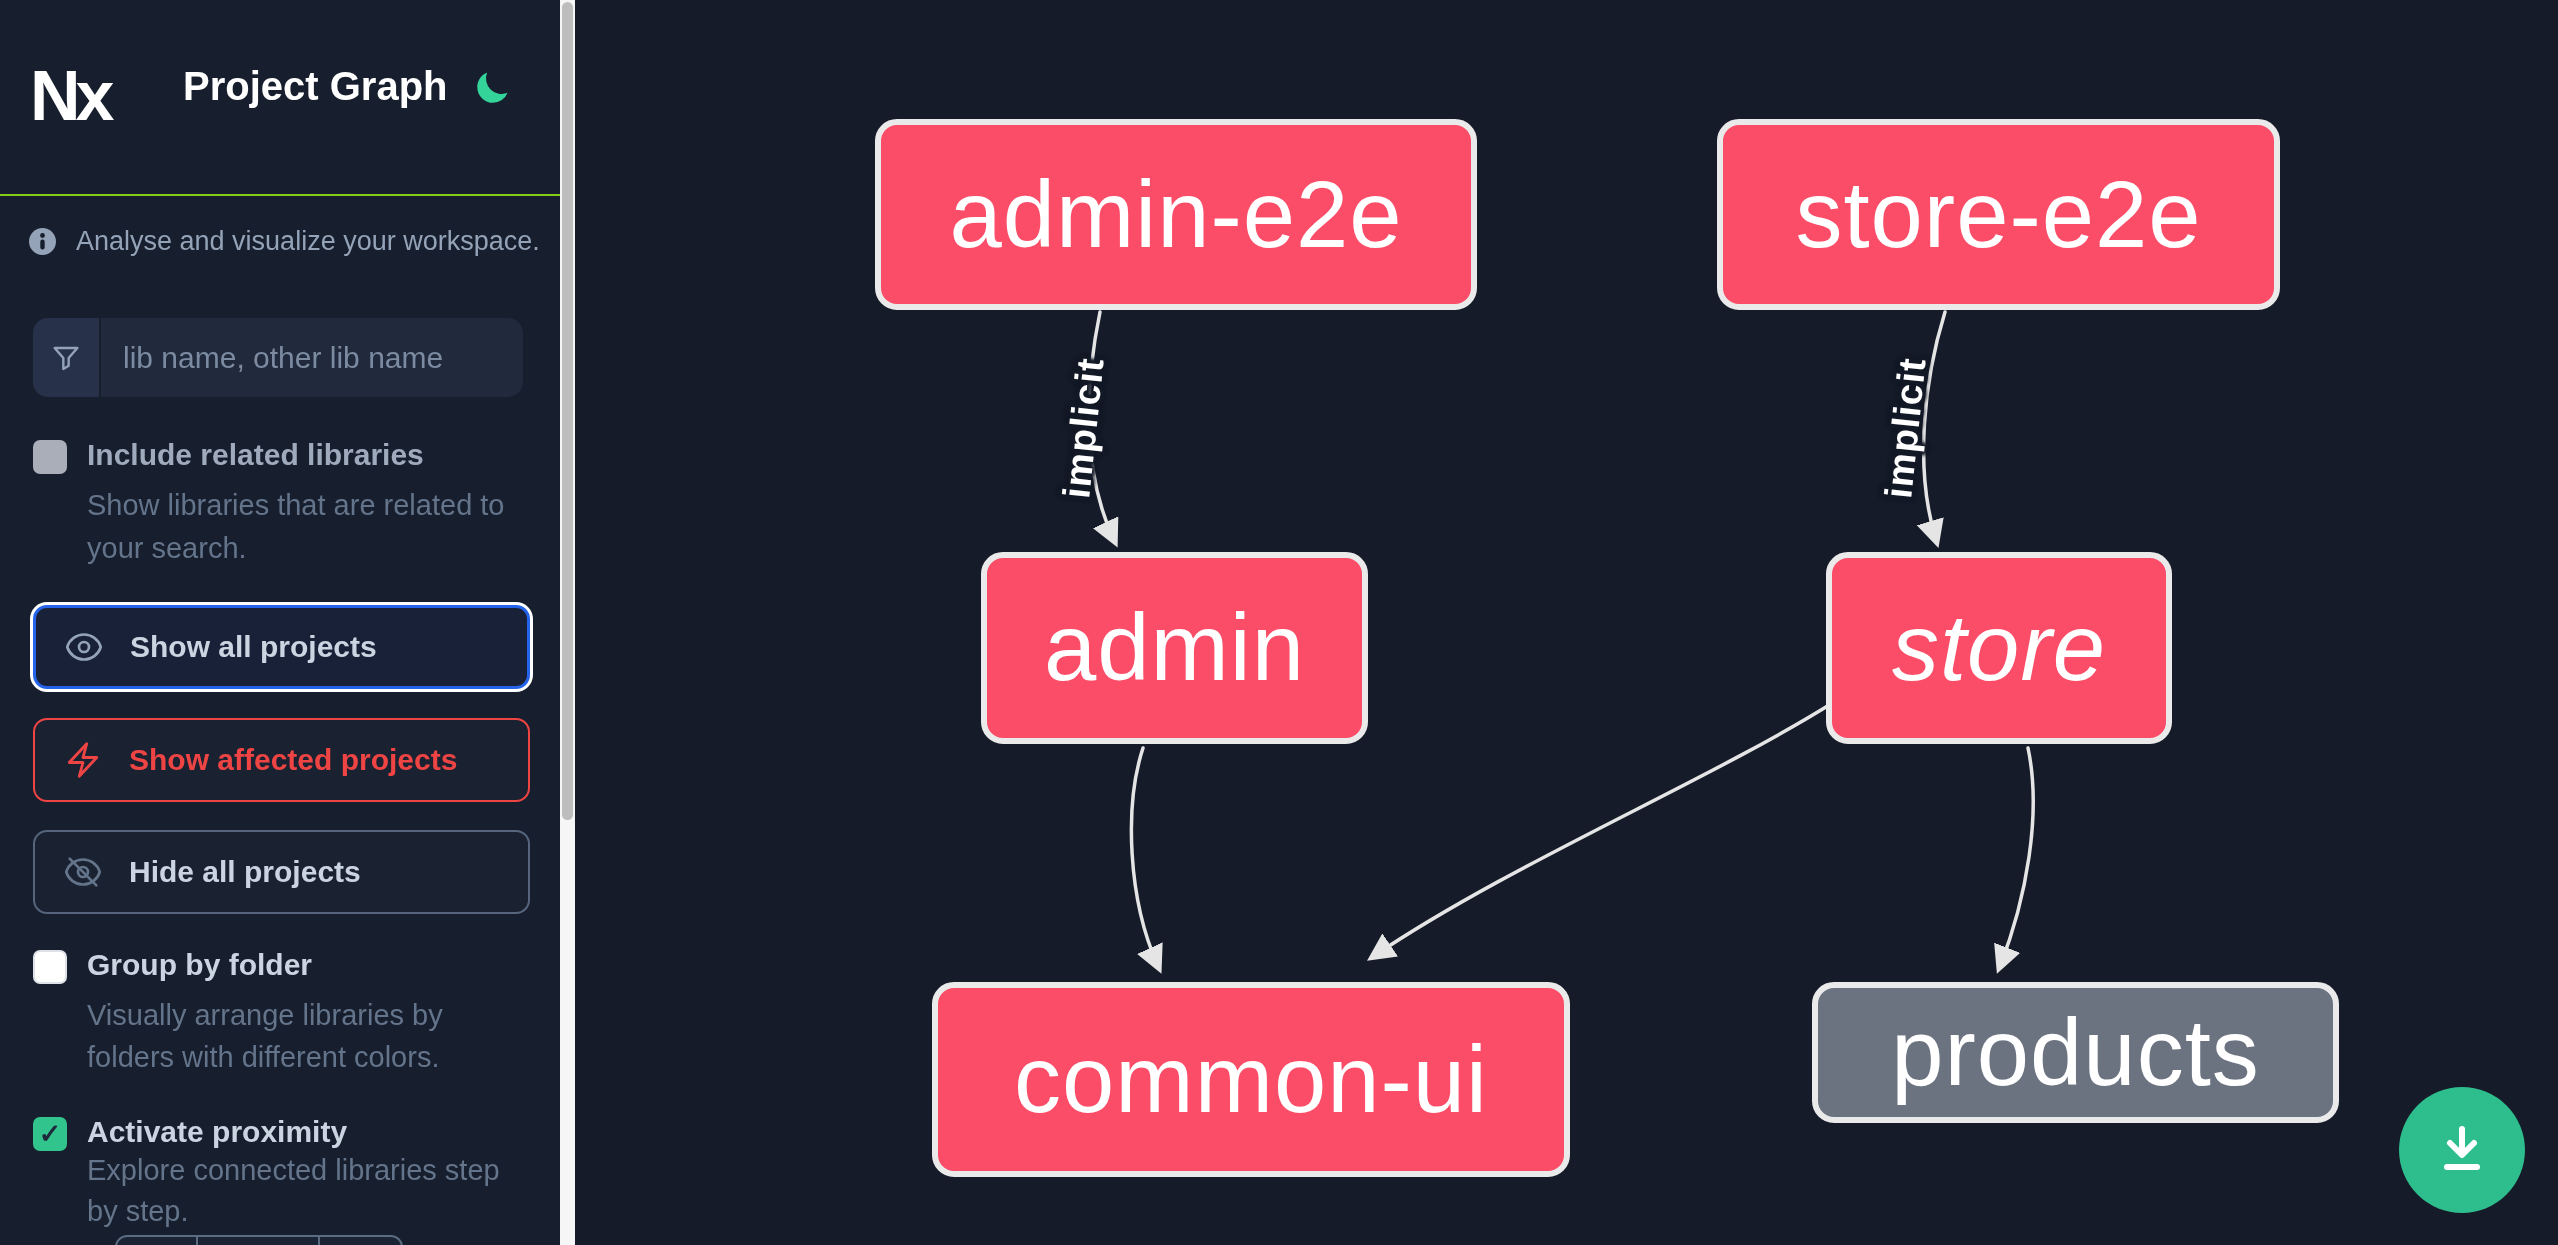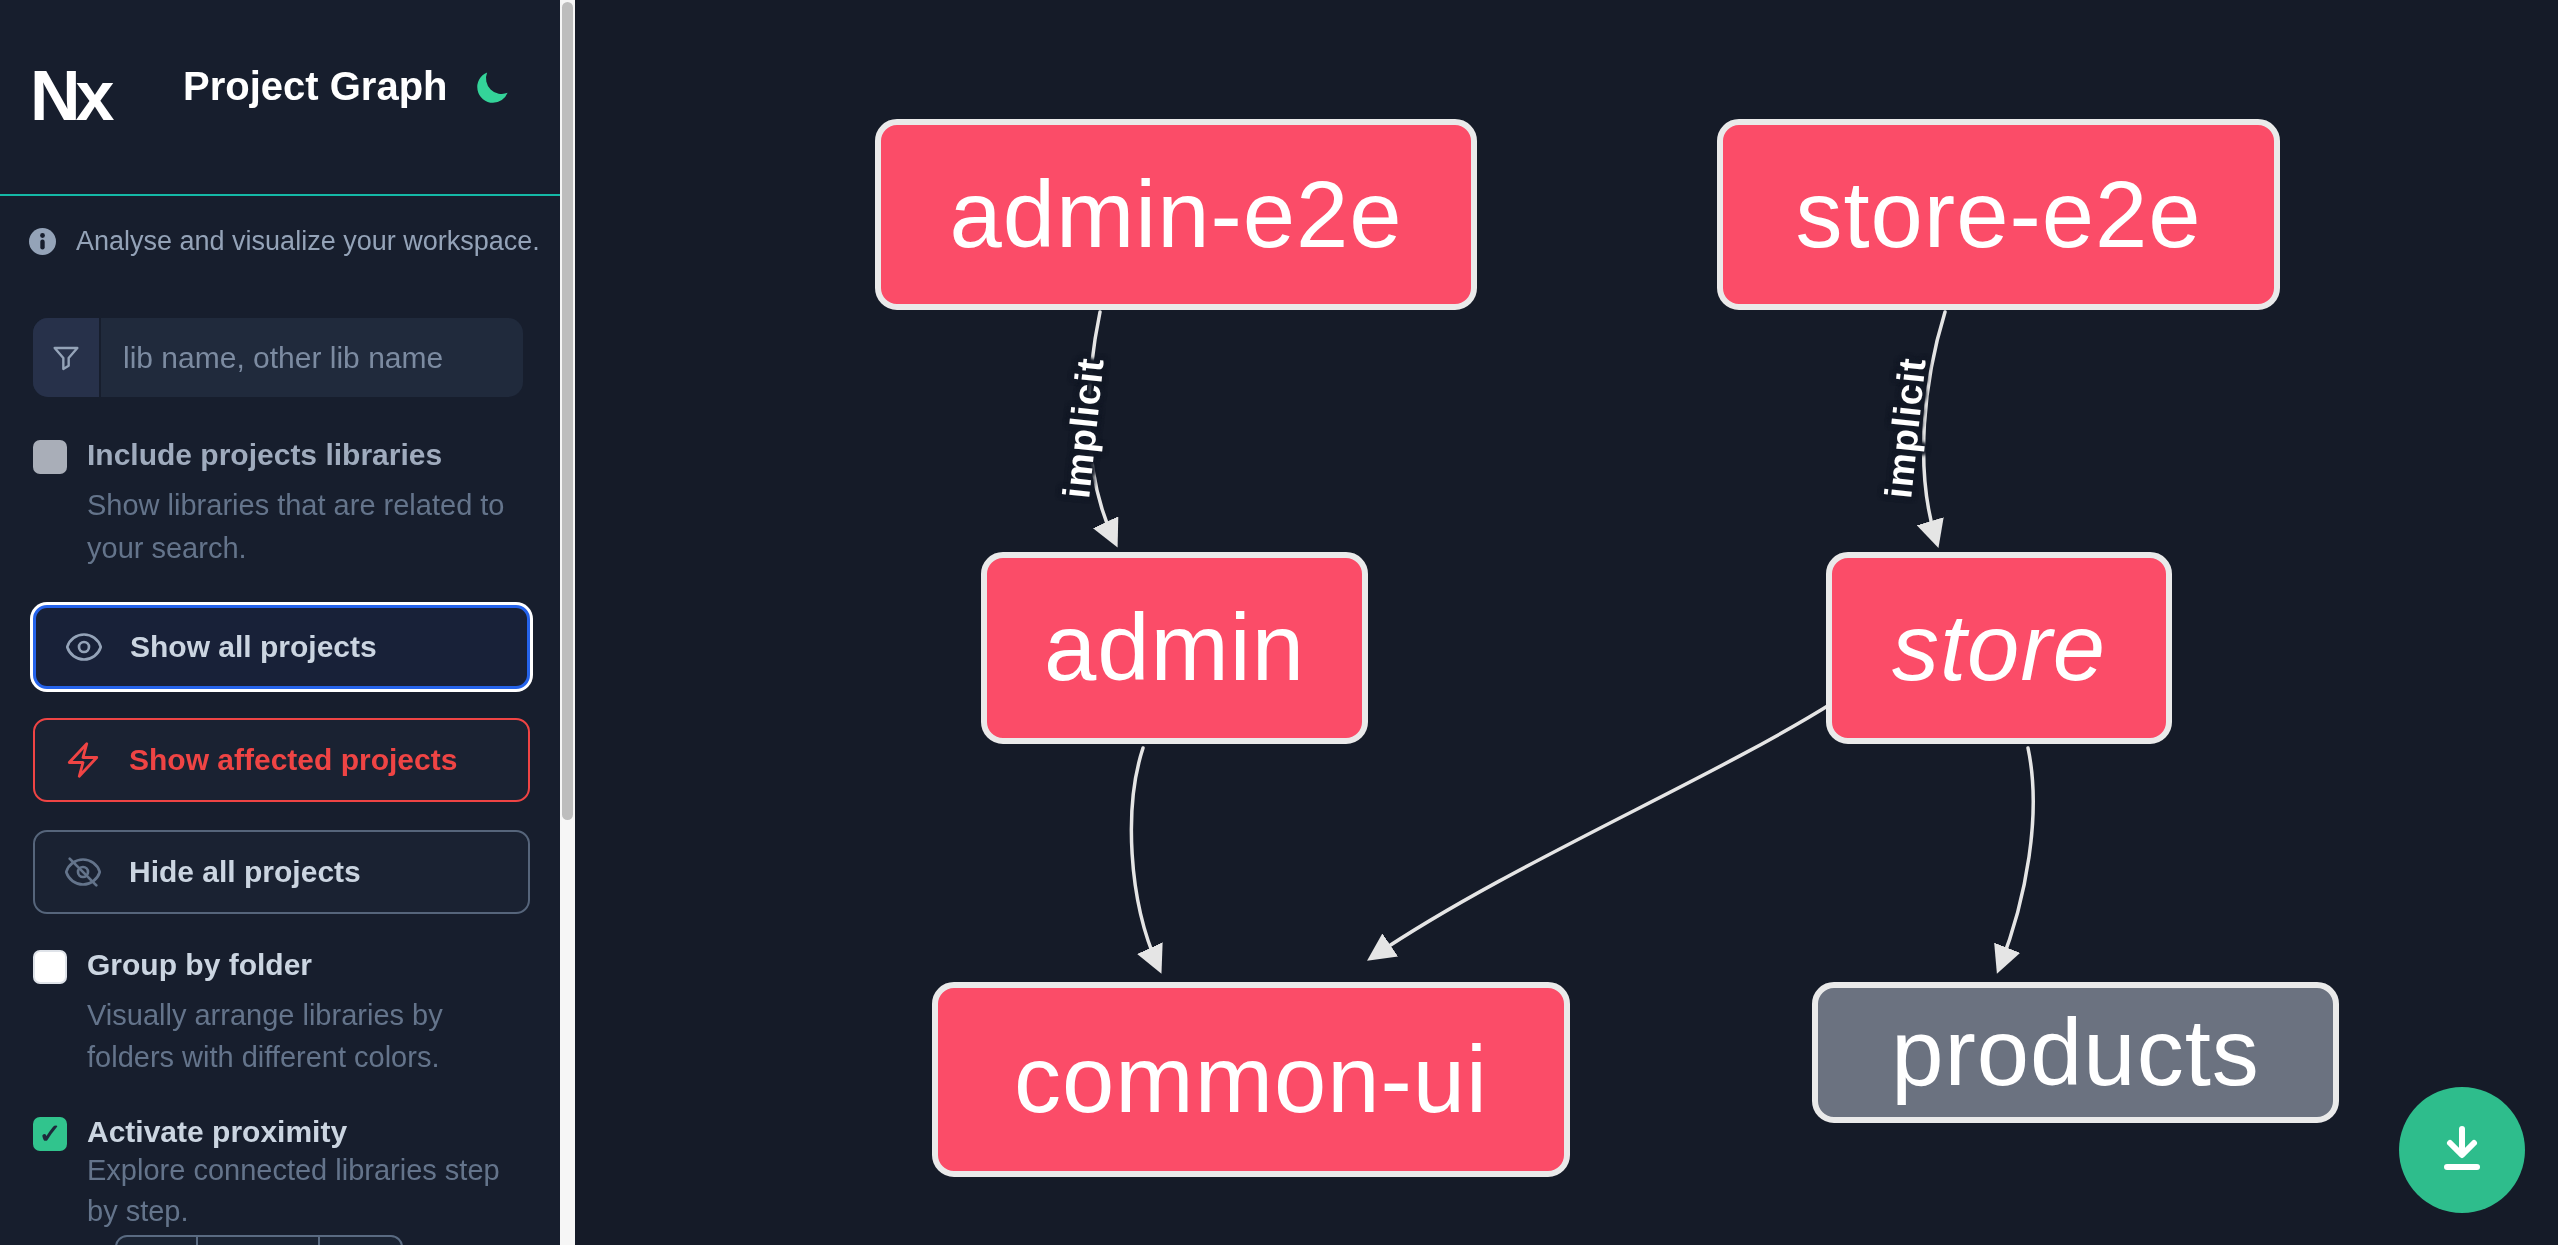--- a/index.html
+++ b/index.html
@@ -27,21 +27,21 @@
   
   .fab{
     position:absolute;left:2399px;top:1087px;width:126px;height:126px;border-radius:50%;
     background:#2ebd8c;display:flex;align-items:center;justify-content:center;cursor:pointer;
   }
   
   .sidebar{
     position:absolute;left:0;top:0;width:560px;height:1245px;
     background:#171e2d;overflow:hidden;
   }
-  .sb-header{position:absolute;left:0;top:0;width:560px;height:196px;border-bottom:2px solid #14b8a6;box-sizing:border-box;}
+  .sb-header{position:absolute;left:0;top:0;width:560px;height:196px;border-bottom:2px solid #84cc16;box-sizing:border-box;}
   .logo{position:absolute;left:30px;top:56px;font-size:70px;font-weight:800;color:#fff;letter-spacing:-5px;}
   .app-title{position:absolute;left:183px;top:64px;font-size:40px;font-weight:700;color:#fff;}
   .moon{position:absolute;left:472px;top:66px;width:42px;height:42px;cursor:pointer;}
   .tagline{position:absolute;left:29px;top:226px;display:flex;align-items:center;gap:20px;color:#94a3b8;font-size:27px;}
   .info-dot{width:27px;height:27px;border-radius:50%;background:#94a3b8;flex:0 0 auto;}
   
   .search{position:absolute;left:33px;top:318px;width:490px;height:79px;background:#202a3c;border-radius:15px;display:flex;overflow:hidden;}
   .search-icon-cell{width:66px;display:flex;align-items:center;justify-content:center;background:#27314a;border-right:2px solid #171e2d;flex:0 0 auto;}
   .search input{flex:1;background:transparent;border:none;outline:none;color:#cbd5e1;font-size:30px;padding:0 22px;font-family:"Liberation Sans",sans-serif;}
   .search input::placeholder{color:#7c8ba1;}
@@ -141,21 +141,21 @@
   <div class="search">
     <div class="search-icon-cell">
       <svg viewBox="0 0 24 24" width="32" height="32" fill="none" stroke="#94a3b8" stroke-width="1.8" stroke-linejoin="round">
         <path d="M3.5 4.5h17l-6.5 7.5v5.8l-4 2.4v-8.2L3.5 4.5z"></path>
       </svg>
     </div>
     <input type="text" placeholder="lib name, other lib name" style="">
   </div>
 
   <div class="cb disabled" style="top:440px;"></div>
-  <div class="cb-label dim" style="top:438px;">Include projects libraries</div>
+  <div class="cb-label dim" style="top:438px;">Include related libraries</div>
   <div class="cb-desc" style="top:484px;">Show libraries that are related to your search.</div>
 
   <button class="side-btn focused">
     <span class="bicon">
       <svg viewBox="0 0 24 24" width="40" height="40" fill="none" stroke="#94a3b8" stroke-width="1.6" stroke-linecap="round" stroke-linejoin="round">
         <path d="M2.04 12.32a1 1 0 010-.64C3.42 7.51 7.36 4.5 12 4.5s8.58 3.01 9.96 7.18a1 1 0 010 .64C20.58 16.49 16.64 19.5 12 19.5S3.42 16.49 2.04 12.32z"></path>
         <circle cx="12" cy="12" r="3"></circle>
       </svg>
     </span>
     <span>Show all projects</span>

